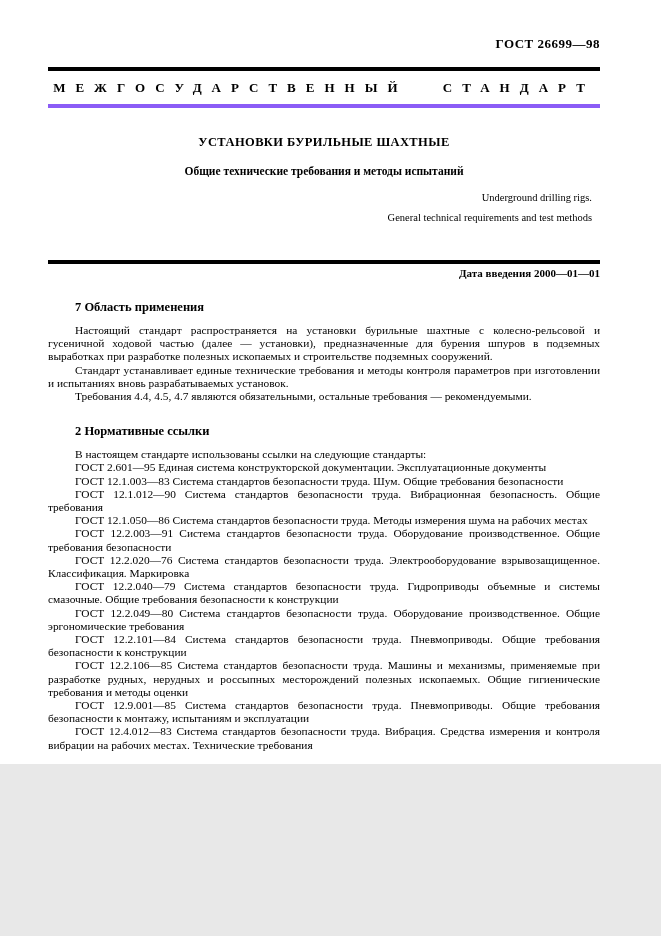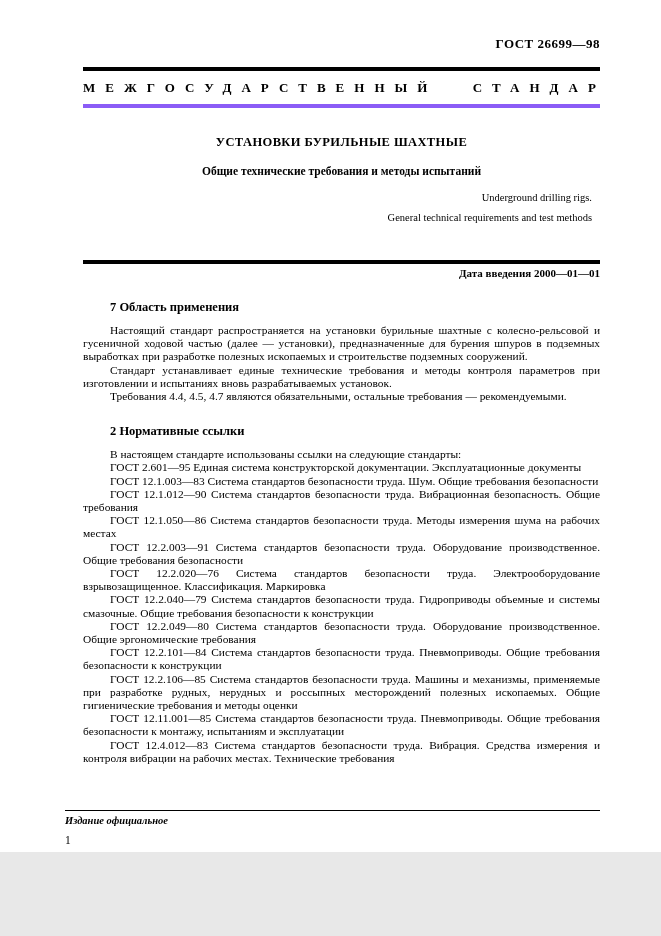--- a/index.html
+++ b/index.html
@@ -4,24 +4,24 @@
 <style>
   * { margin: 0; padding: 0; box-sizing: border-box; }
   html, body { background: #e8e8e8; }
   body {
     font-family: "Liberation Serif", "DejaVu Serif", serif;
     color: #000;
   }
   .page {
     position: relative;
     width: 661px;
-    height: 852px;
+    height: 764px;
     background: #ffffff;
     margin: 0 auto;
-    padding: 36px 61px 0 83px;
+    padding: 36px 61px 0 48px;
     overflow: hidden;
   }
 
   
   .doc-number {
     text-align: right;
     font-weight: bold;
     font-size: 13px;
     letter-spacing: 0.5px;
   }
@@ -155,21 +155,21 @@
       <p>ГОСТ 2.601—95 Единая система конструкторской документации. Эксплуатационные документы</p>
       <p>ГОСТ 12.1.003—83 Система стандартов безопасности труда. Шум. Общие требования безопасности</p>
       <p>ГОСТ 12.1.012—90 Система стандартов безопасности труда. Вибрационная безопасность. Общие требования</p>
       <p>ГОСТ 12.1.050—86 Система стандартов безопасности труда. Методы измерения шума на рабочих местах</p>
       <p>ГОСТ 12.2.003—91 Система стандартов безопасности труда. Оборудование производственное. Общие требования безопасности</p>
       <p>ГОСТ 12.2.020—76 Система стандартов безопасности труда. Электрооборудование взрывозащищенное. Классификация. Маркировка</p>
       <p>ГОСТ 12.2.040—79 Система стандартов безопасности труда. Гидроприводы объемные и системы смазочные. Общие требования безопасности к конструкции</p>
       <p>ГОСТ 12.2.049—80 Система стандартов безопасности труда. Оборудование производственное. Общие эргономические требования</p>
       <p>ГОСТ 12.2.101—84 Система стандартов безопасности труда. Пневмоприводы. Общие требования безопасности к конструкции</p>
       <p>ГОСТ 12.2.106—85 Система стандартов безопасности труда. Машины и механизмы, применяемые при разработке рудных, нерудных и россыпных месторождений полезных ископаемых. Общие гигиенические требования и методы оценки</p>
-      <p>ГОСТ 12.11.001—85 Система стандартов безопасности труда. Пневмоприводы. Общие требования безопасности к монтажу, испытаниям и эксплуатации</p>
+      <p>ГОСТ 12.9.001—85 Система стандартов безопасности труда. Пневмоприводы. Общие требования безопасности к монтажу, испытаниям и эксплуатации</p>
       <p>ГОСТ 12.4.012—83 Система стандартов безопасности труда. Вибрация. Средства измерения и контроля вибрации на рабочих местах. Технические требования</p>
     </div>
 
   <div class="footer">
     <div class="footer-rule"></div>
     <div class="footer-row">
       <div class="edition-note">Издание официальное</div>
       <div class="page-number">1</div>
     </div>
   </div>

